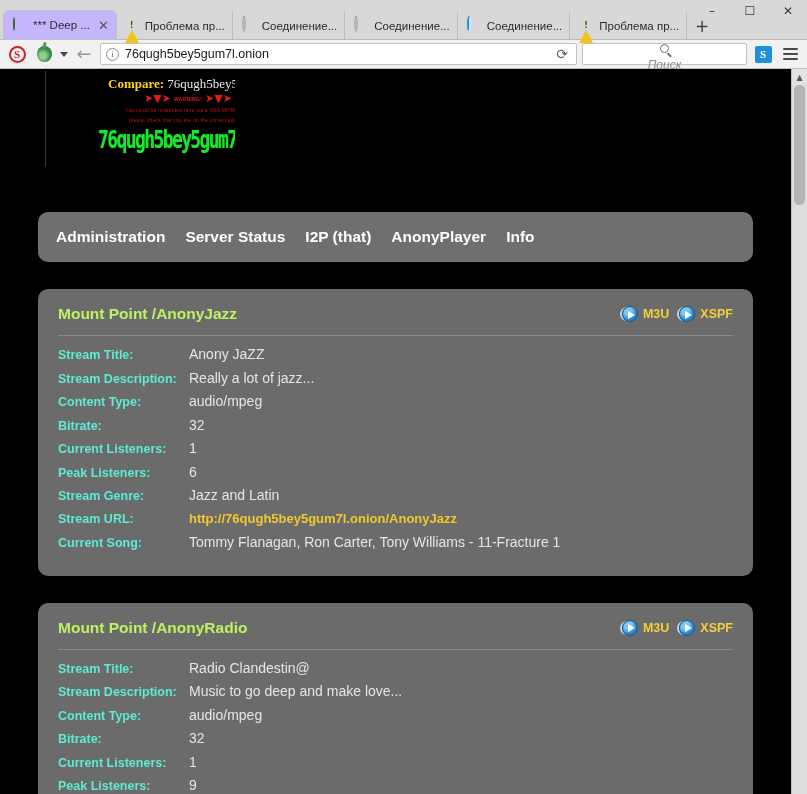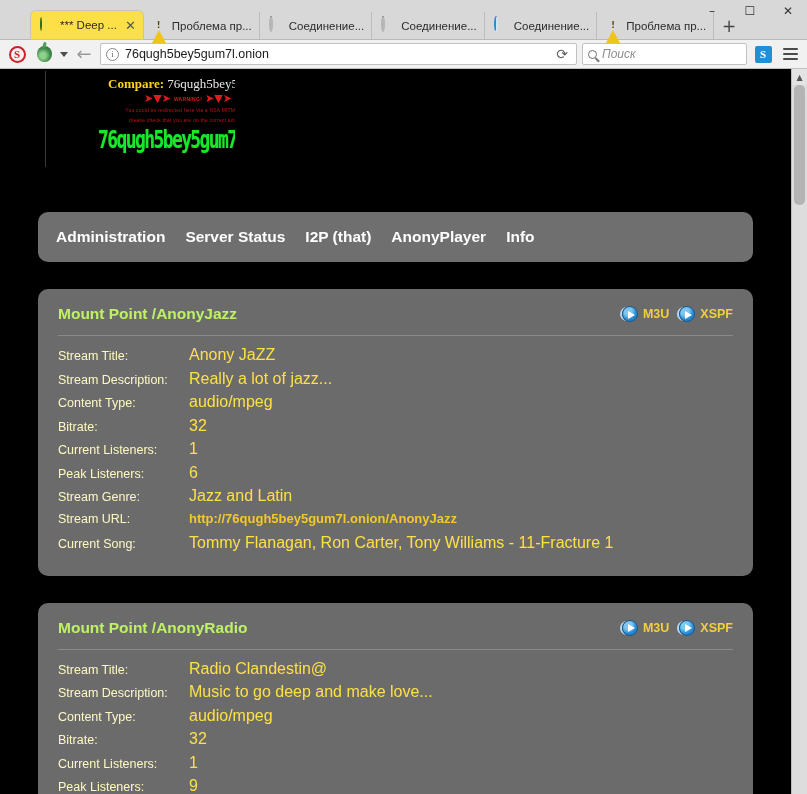--- a/index.html
+++ b/index.html
@@ -37,26 +37,25 @@
     height: 27px;
     display: flex; align-items: center;
     padding: 0 7px 0 9px;
     font-size: 11.5px; color: #2b2b2b;
     border-right: 1px solid #bcbcbc;
     max-width: 125px;
     white-space: nowrap;
     position: relative;
   }
   .tab.active {
-    background: #fde047;
+    background: #c4b5fd;
     border-radius: 5px 5px 0 0;
     border-right: none;
     box-shadow: 0 0 0 1px #c3c3c3;
     height: 28px;
-    margin-left: 27px;
   }
   .tab .tico { width: 15px; height: 15px; margin-right: 5px; flex: none; position: relative;}
   .tab .tlabel { overflow: hidden; text-overflow: ellipsis; }
   .tab .tclose {
     margin-left: 8px; font-size: 13px; color: #555; line-height: 1;
     font-family: "DejaVu Sans", sans-serif;
   }
   .newtab {
     width: 30px; height: 27px; display: flex; align-items: center;
     justify-content: center; font-size: 17px; color: #444;
@@ -127,21 +126,21 @@
     border: 1px solid #8a8a8a; color: #6b6b6b;
     font-size: 9px; display:flex; align-items:center; justify-content:center;
     font-family: "Liberation Serif", serif; flex: none;
   }
   .urltext { font-size: 12.5px; color: #1a1a1a; flex: 1; }
   .reload { font-size: 14px; color: #5f5f5f; font-family: "DejaVu Sans", sans-serif; padding-right: 3px;}
 
   .searchbox {
     width: 165px; height: 22px; background: #fff;
     border: 1px solid #c2c2c2; border-radius: 2px;
-    display: flex; align-items: center; padding: 0 5px; gap: 5px;
+    display: flex; align-items: center; padding: 0 5px; gap: 5px; flex-direction: column;
   }
   .magn {
     width: 9px; height: 9px; border: 1.5px solid #6f6f6f; border-radius: 50%;
     position: relative; flex: none;
   }
   .magn::after {
     content:""; position:absolute; right:-4px; bottom:-3px;
     width:5px;height:1.5px;background:#6f6f6f;transform:rotate(45deg);
   }
   .searchph { font-size: 12px; color: #8c8c8c; font-style: italic; }
@@ -268,23 +267,23 @@
     border-left: 7px solid #fff;
     border-top: 4.5px solid transparent;
     border-bottom: 4.5px solid transparent;
   }
   .mlink .ltxt { color: #f2cf3c; font-size: 12.5px; font-weight: bold; }
 
   .rows { padding-top: 10px; }
   .row { display: flex; align-items: baseline; height: 23.5px; }
   .rlabel {
     width: 131px; flex: none;
-    color: #fef9c3; font-size: 12.5px;
-  }
-  .rvalue { color: #fde047; font-size: 16px; }
+    color: #5eead4; font-size: 12.5px; font-weight: bold;
+  }
+  .rvalue { color: #e5e5e5; font-size: 14px; }
   .rvalue.link { color: #f2c82e; font-weight: bold; font-size: 13px; text-align: center; }
 </style>
 </head>
 <body>
 
 <div id="browser">
 
   <div class="tabstrip">
     <div class="wincontrols">
       <div>–</div>

